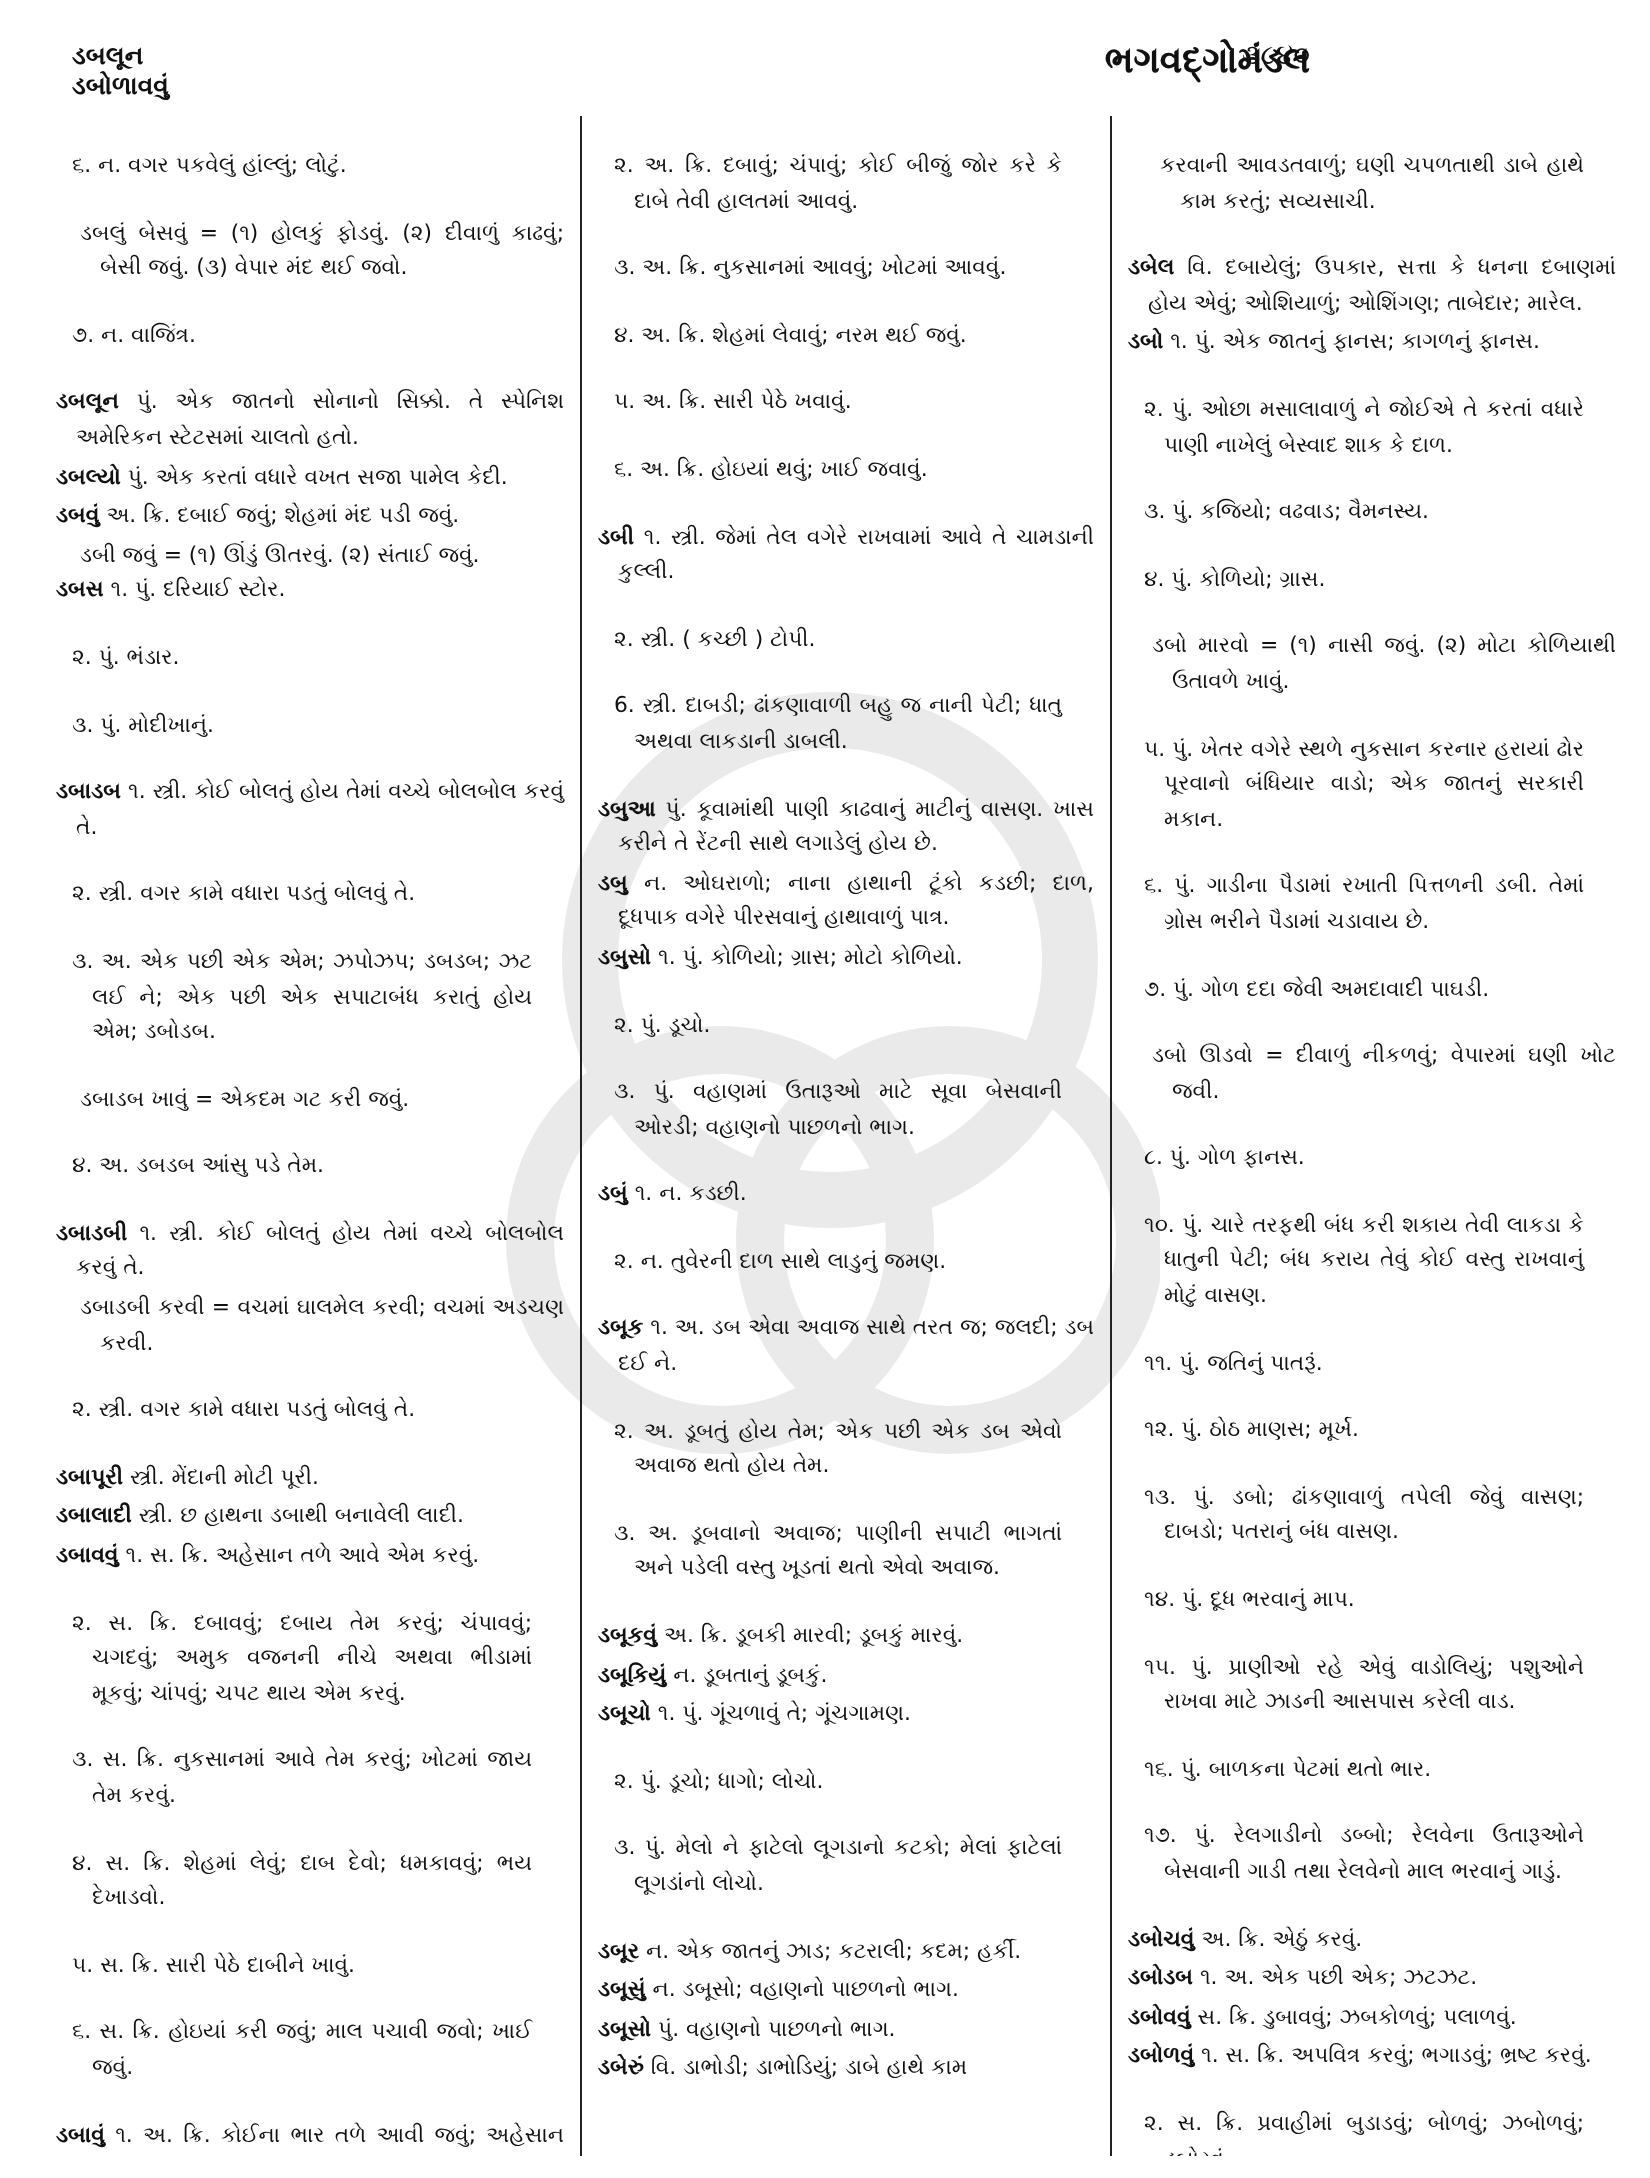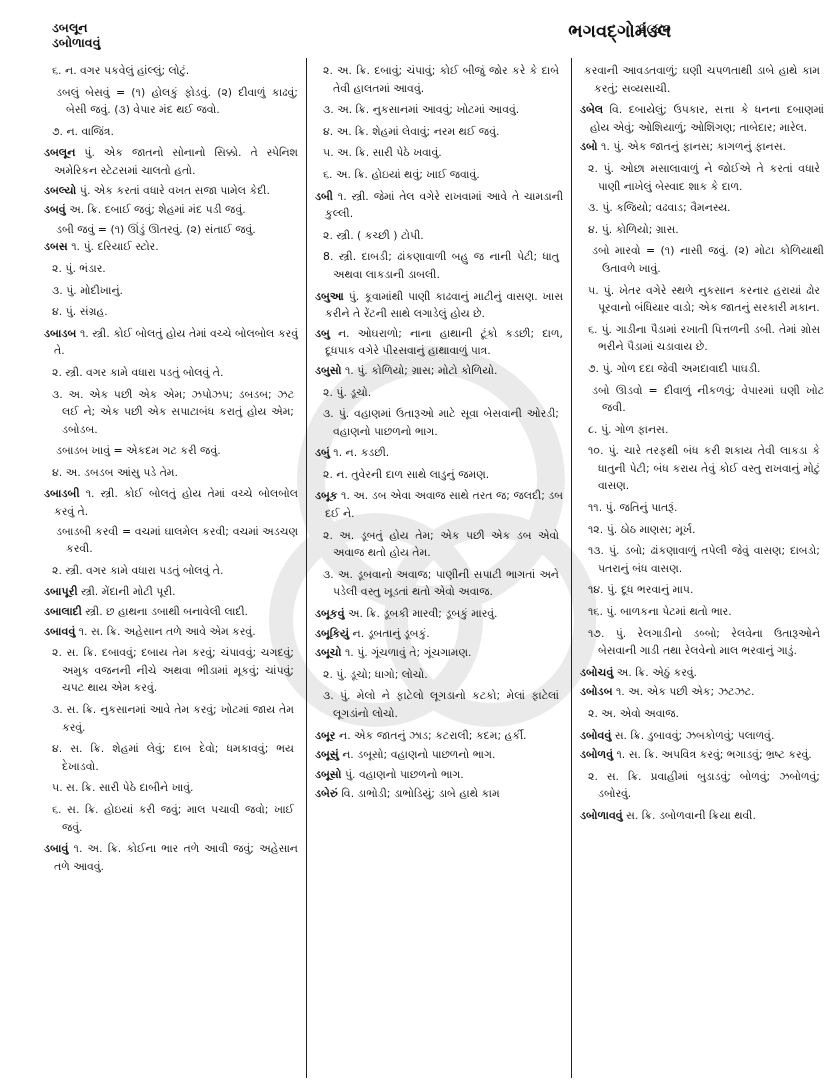--- a/index.html
+++ b/index.html
@@ -1,29 +1,29 @@
 <!DOCTYPE html>
 <html><head>
 <meta charset="utf-8">
 <style>
   html, body { margin: 0; padding: 0; background: #ffffff; }
   body { width: 825px; height: 1089px; overflow: hidden; position: relative; font-family: "DejaVu Sans", sans-serif; color: #111; }
-  .page { position: absolute; left: 16px; top: 0; width: 677px; height: 1089px; }
+  .page { position: absolute; left: 0; top: 0; width: 677px; height: 1089px; }
   .watermark { position: absolute; left: 250px; top: 330px; width: 330px; height: 420px; pointer-events: none; opacity: 0.08; }
   .header { position: absolute; left: 36px; right: 22px; top: 20px; height: 40px; }
   .hdr-left { position: absolute; left: 0; top: 0; font-size: 12.5px; font-weight: bold; line-height: 15px; }
   .hdr-center { position: absolute; left: 0; right: 0; top: 0; text-align: right; font-size: 18px; font-weight: bold; }
   .hdr-right { position: absolute; right: 0; top: 0; font-size: 14px; font-weight: normal; }
   .columns { position: absolute; left: 28px; top: 58px; width: 780px; height: 1020px; display: flex; }
   .col { height: 100%; overflow: hidden; box-sizing: border-box; font-size: 10.9px; line-height: 17.6px; }
   .col1 { width: 262px; padding-right: 8px; }
   .col2 { width: 266px; padding: 0 8px; border-left: 1.3px solid #222; border-right: 1.3px solid #222; }
   .col3 { width: 252px; padding-left: 8px; }
   .entry { margin: 0 0 2px 0; padding-left: 10px; text-indent: -10px; text-align: justify; }
-  .sense { margin: 4px; padding-left: 10px; text-indent: -10px; text-align: justify; }
+  .sense { margin: 16px; padding-left: 10px; text-indent: -10px; text-align: justify; }
   .sense.indent { margin-left: 8px; }
   .idiom { margin: 0; padding-left: 22px; text-indent: -10px; text-align: justify; }
   .hw { font-weight: bold; font-size: 11px; }
 </style>
 </head>
 <body>
 
 <div class="page">
 
   <svg class="watermark" viewBox="0 0 330 420">
@@ -46,21 +46,20 @@
         <p class="sense indent">૬. ન. વગર પકવેલું હાંલ્લું; લોટું.</p>
         <p class="idiom">ડબલું બેસવું = (૧) હોલકું ફોડવું. (૨) દીવાળું કાઢવું; બેસી જવું. (૩) વેપાર મંદ થઈ જવો.</p>
         <p class="sense indent">૭. ન. વાજિંત્ર.</p>
         <p class="entry"><span class="hw">ડબલૂન</span><span> પું. એક જાતનો સોનાનો સિક્કો. તે સ્પેનિશ અમેરિકન સ્ટેટસમાં ચાલતો હતો.</span></p>
         <p class="entry"><span class="hw">ડબલ્યો</span><span> પું. એક કરતાં વધારે વખત સજા પામેલ કેદી.</span></p>
         <p class="entry"><span class="hw">ડબવું</span><span> અ. ક્રિ. દબાઈ જવું; શેહમાં મંદ પડી જવું.</span></p>
         <p class="idiom">ડબી જવું = (૧) ઊંડું ઊતરવું. (૨) સંતાઈ જવું.</p>
         <p class="entry"><span class="hw">ડબસ</span><span> ૧. પું. દરિયાઈ સ્ટોર.</span></p>
         <p class="sense indent">૨. પું. ભંડાર.</p>
         <p class="sense indent">૩. પું. મોદીખાનું.</p>
-        <p class="sense indent">૪. પું. સંગ્રહ.</p>
         <p class="entry"><span class="hw">ડબાડબ</span><span> ૧. સ્ત્રી. કોઈ બોલતું હોય તેમાં વચ્ચે બોલબોલ કરવું તે.</span></p>
         <p class="sense indent">૨. સ્ત્રી. વગર કામે વધારા પડતું બોલવું તે.</p>
         <p class="sense indent">૩. અ. એક પછી એક એમ; ઝપોઝપ; ડબડબ; ઝટ લઈ ને; એક પછી એક સપાટાબંધ કરાતું હોય એમ; ડબોડબ.</p>
         <p class="idiom">ડબાડબ ખાવું = એકદમ ગટ કરી જવું.</p>
         <p class="sense indent">૪. અ. ડબડબ આંસુ પડે તેમ.</p>
         <p class="entry"><span class="hw">ડબાડબી</span><span> ૧. સ્ત્રી. કોઈ બોલતું હોય તેમાં વચ્ચે બોલબોલ કરવું તે.</span></p>
         <p class="idiom">ડબાડબી કરવી = વચમાં ઘાલમેલ કરવી; વચમાં અડચણ કરવી.</p>
         <p class="sense indent">૨. સ્ત્રી. વગર કામે વધારા પડતું બોલવું તે.</p>
         <p class="entry"><span class="hw">ડબાપૂરી</span><span> સ્ત્રી. મેંદાની મોટી પૂરી.</span></p>
         <p class="entry"><span class="hw">ડબાલાદી</span><span> સ્ત્રી. છ હાથના ડબાથી બનાવેલી લાદી.</span></p>
@@ -73,21 +72,21 @@
         <p class="entry"><span class="hw">ડબાવું</span><span> ૧. અ. ક્રિ. કોઈના ભાર તળે આવી જવું; અહેસાન તળે આવવું.</span></p>
       </div>
     <div class="col col2">
         <p class="sense indent">૨. અ. ક્રિ. દબાવું; ચંપાવું; કોઈ બીજું જોર કરે કે દાબે તેવી હાલતમાં આવવું.</p>
         <p class="sense indent">૩. અ. ક્રિ. નુકસાનમાં આવવું; ખોટમાં આવવું.</p>
         <p class="sense indent">૪. અ. ક્રિ. શેહમાં લેવાવું; નરમ થઈ જવું.</p>
         <p class="sense indent">૫. અ. ક્રિ. સારી પેઠે ખવાવું.</p>
         <p class="sense indent">૬. અ. ક્રિ. હોઇયાં થવું; ખાઈ જવાવું.</p>
         <p class="entry"><span class="hw">ડબી</span><span> ૧. સ્ત્રી. જેમાં તેલ વગેરે રાખવામાં આવે તે ચામડાની કુલ્લી.</span></p>
         <p class="sense indent">૨. સ્ત્રી. ( કચ્છી ) ટોપી.</p>
-        <p class="sense indent">8. સ્ત્રી. દાબડી; ઢાંકણાવાળી બહુ જ નાની પેટી; ધાતુ અથવા લાકડાની ડાબલી.</p>
+        <p class="sense indent">6. સ્ત્રી. દાબડી; ઢાંકણાવાળી બહુ જ નાની પેટી; ધાતુ અથવા લાકડાની ડાબલી.</p>
         <p class="entry"><span class="hw">ડબુઆ</span><span> પું. કૂવામાંથી પાણી કાઢવાનું માટીનું વાસણ. ખાસ કરીને તે રેંટની સાથે લગાડેલું હોય છે.</span></p>
         <p class="entry"><span class="hw">ડબુ</span><span> ન. ઓઘરાળો; નાના હાથાની ટૂંકો કડછી; દાળ, દૂધપાક વગેરે પીરસવાનું હાથાવાળું પાત્ર.</span></p>
         <p class="entry"><span class="hw">ડબુસો</span><span> ૧. પું. કોળિયો; ગ્રાસ; મોટો કોળિયો.</span></p>
         <p class="sense indent">૨. પું. ડૂચો.</p>
         <p class="sense indent">૩. પું. વહાણમાં ઉતારૂઓ માટે સૂવા બેસવાની ઓરડી; વહાણનો પાછળનો ભાગ.</p>
         <p class="entry"><span class="hw">ડબું</span><span> ૧. ન. કડછી.</span></p>
         <p class="sense indent">૨. ન. તુવેરની દાળ સાથે લાડુનું જમણ.</p>
         <p class="entry"><span class="hw">ડબૂક</span><span> ૧. અ. ડબ એવા અવાજ સાથે તરત જ; જલદી; ડબ દઈ ને.</span></p>
         <p class="sense indent">૨. અ. ડૂબતું હોય તેમ; એક પછી એક ડબ એવો અવાજ થતો હોય તેમ.</p>
         <p class="sense indent">૩. અ. ડૂબવાનો અવાજ; પાણીની સપાટી ભાગતાં અને પડેલી વસ્તુ ખૂડતાં થતો એવો અવાજ.</p>
@@ -112,24 +111,24 @@
         <p class="sense indent">૫. પું. ખેતર વગેરે સ્થળે નુકસાન કરનાર હરાયાં ઢોર પૂરવાનો બંધિયાર વાડો; એક જાતનું સરકારી મકાન.</p>
         <p class="sense indent">૬. પું. ગાડીના પૈડામાં રખાતી પિત્તળની ડબી. તેમાં ગ્રોસ ભરીને પૈડામાં ચડાવાય છે.</p>
         <p class="sense indent">૭. પું. ગોળ દદા જેવી અમદાવાદી પાઘડી.</p>
         <p class="idiom">ડબો ઊડવો = દીવાળું નીકળવું; વેપારમાં ઘણી ખોટ જવી.</p>
         <p class="sense indent">૮. પું. ગોળ ફાનસ.</p>
         <p class="sense indent">૧૦. પું. ચારે તરફથી બંધ કરી શકાય તેવી લાકડા કે ધાતુની પેટી; બંધ કરાય તેવું કોઈ વસ્તુ રાખવાનું મોટું વાસણ.</p>
         <p class="sense indent">૧૧. પું. જતિનું પાતરૂં.</p>
         <p class="sense indent">૧૨. પું. ઠોઠ માણસ; મૂર્ખ.</p>
         <p class="sense indent">૧૩. પું. ડબો; ઢાંકણાવાળું તપેલી જેવું વાસણ; દાબડો; પતરાનું બંધ વાસણ.</p>
         <p class="sense indent">૧૪. પું. દૂધ ભરવાનું માપ.</p>
+        <p class="sense indent">૧૫. પું. પ્રાણીઓ રહે એવું વાડોલિયું; પશુઓને રાખવા માટે ઝાડની આસપાસ કરેલી વાડ.</p>
         <p class="sense indent">૧૬. પું. બાળકના પેટમાં થતો ભાર.</p>
         <p class="sense indent">૧૭. પું. રેલગાડીનો ડબ્બો; રેલવેના ઉતારૂઓને બેસવાની ગાડી તથા રેલવેનો માલ ભરવાનું ગાડું.</p>
         <p class="entry"><span class="hw">ડબોચવું</span><span> અ. ક્રિ. એઠું કરવું.</span></p>
         <p class="entry"><span class="hw">ડબોડબ</span><span> ૧. અ. એક પછી એક; ઝટઝટ.</span></p>
-        <p class="sense indent">૨. અ. એવો અવાજ.</p>
         <p class="entry"><span class="hw">ડબોવવું</span><span> સ. ક્રિ. ડુબાવવું; ઝબકોળવું; પલાળવું.</span></p>
         <p class="entry"><span class="hw">ડબોળવું</span><span> ૧. સ. ક્રિ. અપવિત્ર કરવું; ભગાડવું; ભ્રષ્ટ કરવું.</span></p>
         <p class="sense indent">૨. સ. ક્રિ. પ્રવાહીમાં બુડાડવું; બોળવું; ઝબોળવું; ડબોરવું.</p>
         <p class="entry"><span class="hw">ડબોળાવવું</span><span> સ. ક્રિ. ડબોળવાની ક્રિયા થવી.</span></p>
       </div>
   </div>
 </div>
 
 </body></html>

